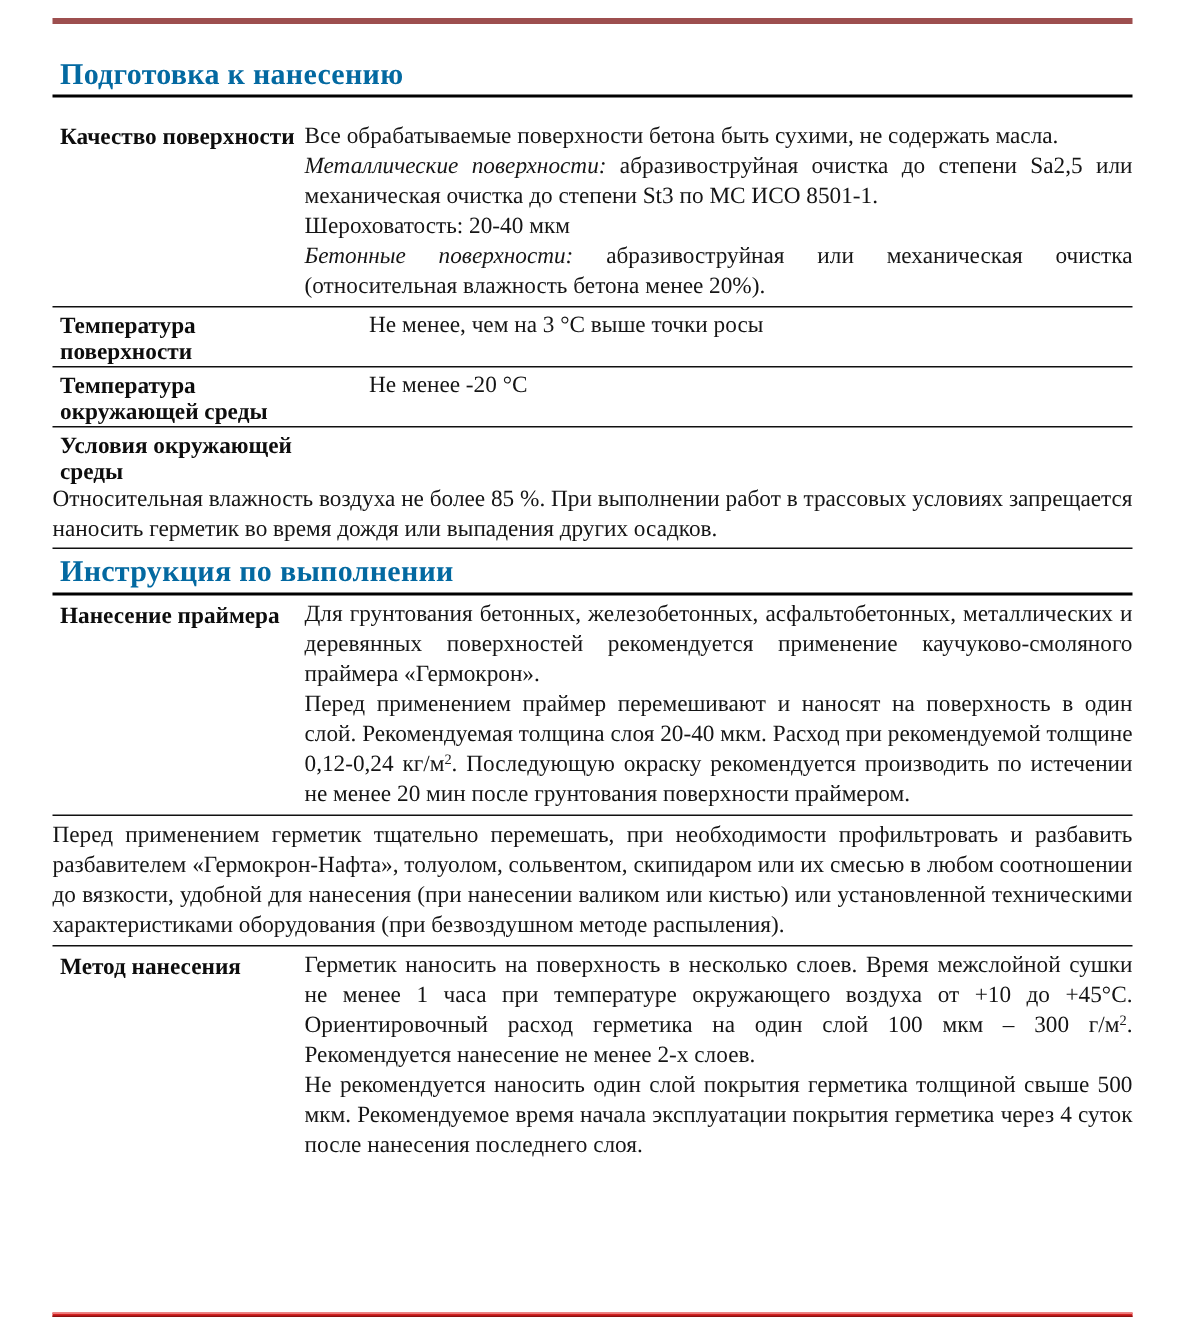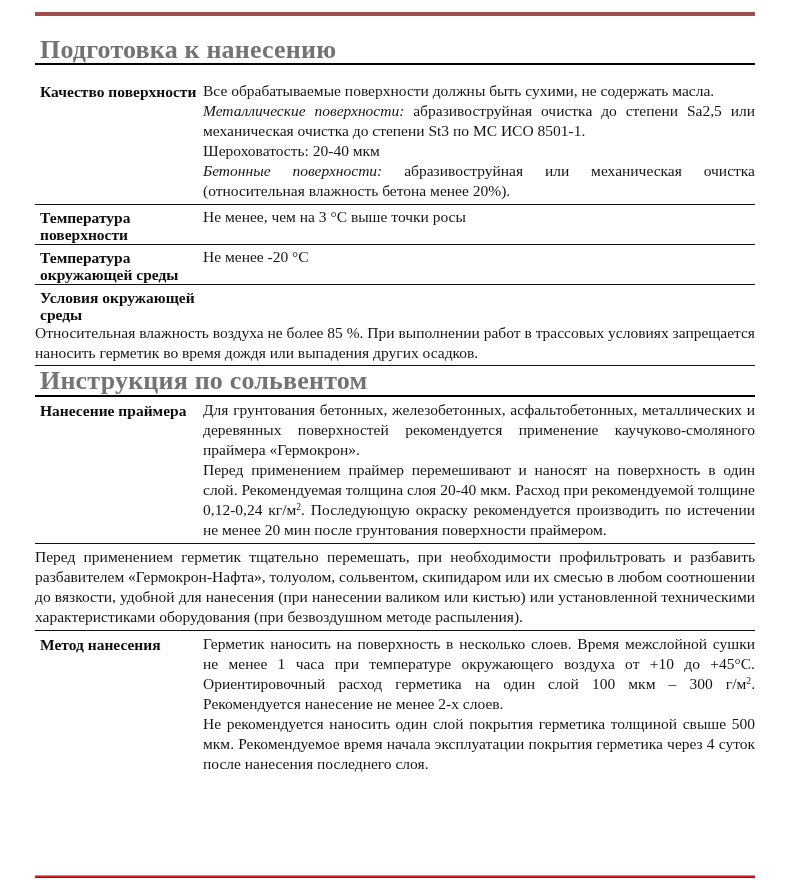--- a/index.html
+++ b/index.html
@@ -10,31 +10,31 @@
     font-family:"Liberation Serif","DejaVu Serif",serif;
     font-size:15.5px;
     overflow:hidden;
   }
   .doc { position:absolute; left:35px; top:0; width:720px; }
 
   .accent-top { margin-top:12px; height:3.5px; background:#9d4f4f; }
 
   h1.section-title {
     margin:22px 0 0 0;
-    font-size:26px; line-height:24px; font-weight:bold; color:#737373;
+    font-size:20px; line-height:24px; font-weight:bold; color:#0369a1;
     padding:0 0 1.5px 5px;
     border-bottom:2px solid #000;
     letter-spacing:0.2px;
   }
 
   .tbl { width:100%; }
   .row { display:flex; border-bottom:1.5px solid #101010; }
   .row.last { border-bottom:none; }
   .row-pad-tall { padding:16px 0 3px 0; }
-  .row-pad-short { padding:2px 0 1px 0; }
+  .row-pad-short { padding:2px 0 1px 0;gap:43px; }
   .row-pad-med { padding:2px 0 2px 0;flex-direction:column; }
   .row-pad-instr { padding:3px 0 3px 0;justify-content:space-between; }
 
   .lbl {
     width:168px; flex:none; box-sizing:border-box;
     padding:2px 2px 0 5px;
     font-weight:bold; line-height:17px; color:#0d0d0d;
   }
   .cnt { flex:1; line-height:20px; text-align:justify; }
   .cnt p { margin:0; }
@@ -51,21 +51,21 @@
 
   <div class="accent-top" style="background: rgb(157, 79, 79);"></div>
 
   <h1 class="section-title">Подготовка к нанесению</h1>
 
   <div class="tbl">
 
     <div class="row row-pad-tall">
       <div class="lbl">Качество поверхности</div>
       <div class="cnt">
-        <p><span>Все обрабатываемые поверхности должны быть сухими, не содержать масла.</span></p>
+        <p><span>Все обрабатываемые поверхности бетона быть сухими, не содержать масла.</span></p>
         <p><span class="it">Металлические поверхности:</span><span> абразивоструйная очистка до степени Sa2,5 или механическая очистка до степени St3 по МС ИСО 8501-1.</span></p>
         <p><span>Шероховатость: 20-40 мкм</span></p>
         <p><span class="it">Бетонные поверхности:</span><span> абразивоструйная или механическая очистка (относительная влажность бетона менее 20%).</span></p>
       </div>
     </div>
 
     <div class="row row-pad-short">
       <div class="lbl">Температура поверхности</div>
       <div class="cnt">
         <p><span>Не менее, чем на 3 °С выше точки росы</span></p>
@@ -81,21 +81,21 @@
 
     <div class="row row-pad-med">
       <div class="lbl">Условия окружающей среды</div>
       <div class="cnt">
         <p><span>Относительная влажность воздуха не более 85 %. При выполнении работ в трассовых условиях запрещается наносить герметик во время дождя или выпадения других осадков.</span></p>
       </div>
     </div>
 
   </div>
 
-  <h1 class="section-title" style="margin-top:3px;">Инструкция по сольвентом</h1>
+  <h1 class="section-title" style="margin-top:3px;">Инструкция по выполнении</h1>
 
   <div class="tbl">
 
     <div class="row row-pad-instr">
       <div class="lbl">Нанесение праймера</div>
       <div class="cnt">
         <p><span>Для грунтования бетонных, железобетонных, асфальтобетонных, металлических и деревянных поверхностей рекомендуется применение каучуково-смоляного праймера «Гермокрон».</span></p>
         <p><span>Перед применением праймер перемешивают и наносят на поверхность в один слой. Рекомендуемая толщина слоя 20-40 мкм. Расход при рекомендуемой толщине 0,12-0,24 кг/м</span><sup>2</sup><span>. Последующую окраску рекомендуется производить по истечении не менее 20 мин после грунтования поверхности праймером.</span></p>
       </div>
     </div>

